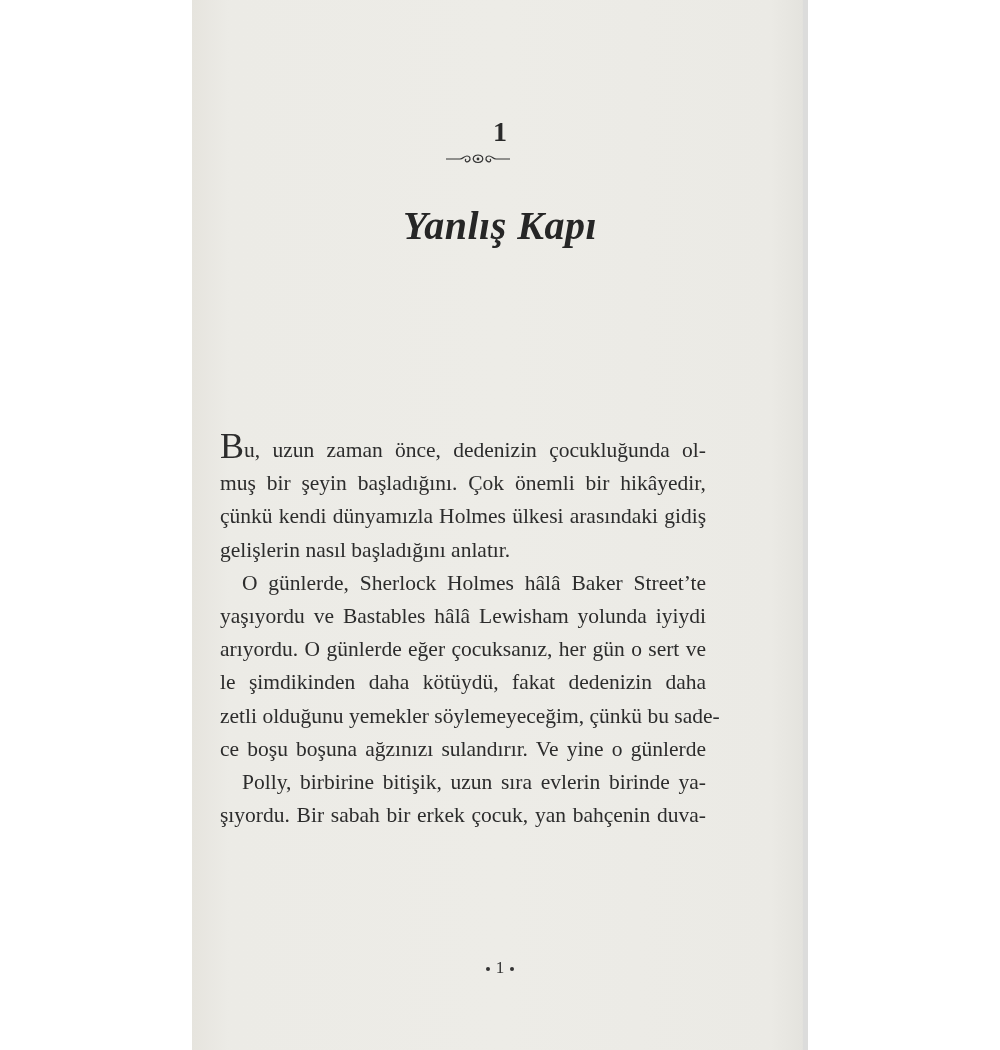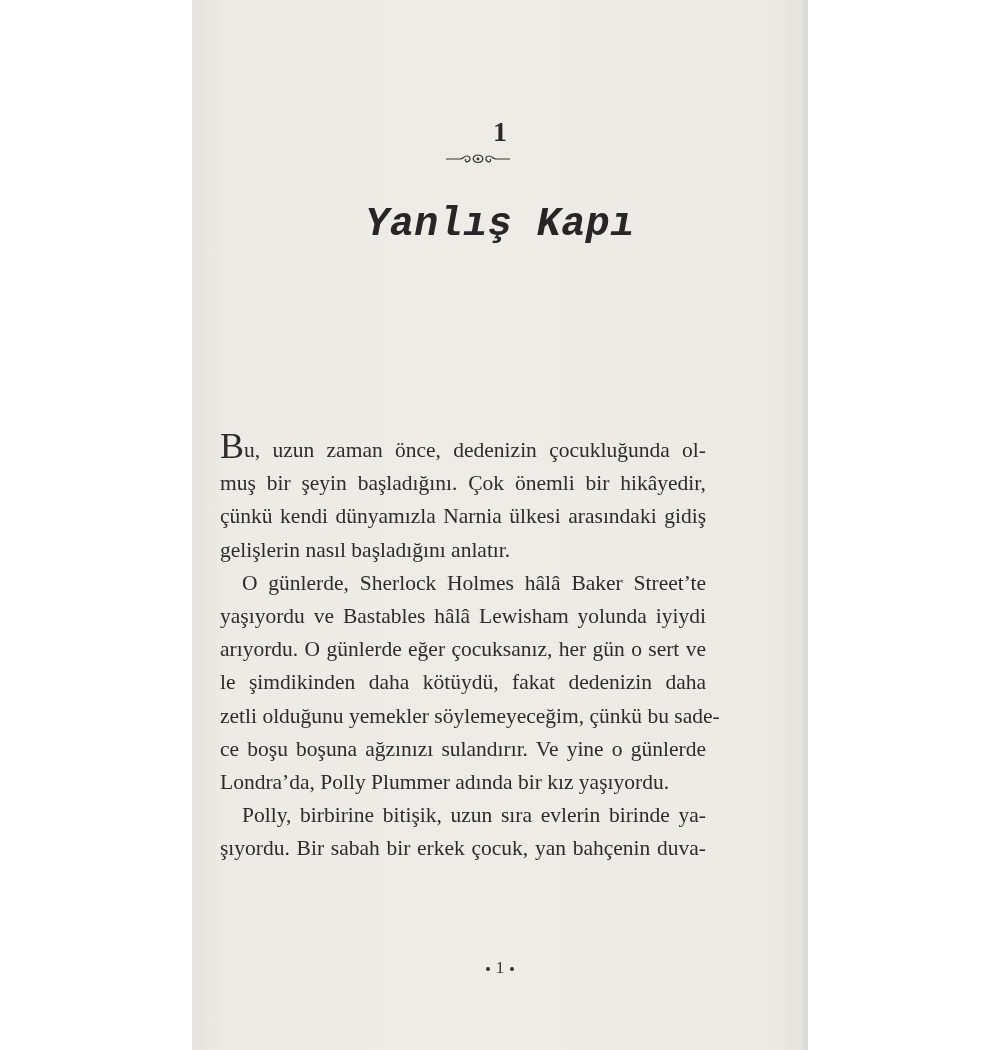--- a/index.html
+++ b/index.html
@@ -46,21 +46,21 @@
       top: 151px;
       width: 64px;
       height: 16px;
     }
     .chapter-title {
       position: absolute;
       left: 0;
       width: 100%;
       top: 202px;
       text-align: center;
-      font-family: Liberation Mono, monospace;
+      font-family: Liberation Serif, serif;
       font-style: italic;
       font-weight: bold;
       font-size: 40px;
       color: #262626;
       letter-spacing: 0.5px;
     }
     .body-text {
       position: absolute;
       left: 28px;
       top: 434px;
@@ -123,29 +123,28 @@
     <path d="M32 4 C28 4, 26 7, 28 10 C30 12, 34 12, 36 10 C38 7, 36 4, 32 4 Z" fill="none" stroke="#333" stroke-width="1.2"></path>
     <path d="M50 8 C47 8, 46 5, 43 5 C40 5, 39 8, 41 10 C43 12, 46 10, 44 8" fill="none" stroke="#333" stroke-width="1.2"></path>
     <circle cx="32" cy="8" r="1.4" fill="#333"></circle>
   </svg>
 
   <div class="chapter-title">Yanlış Kapı</div>
 
   <div class="body-text">
     <span class="line"><span class="dropcap">B</span><span>u, uzun zaman önce, dedenizin çocukluğunda ol-</span></span>
     <span class="line">muş bir şeyin başladığını. Çok önemli bir hikâyedir,</span>
-    <span class="line">çünkü kendi dünyamızla Narnia ülkesi arasındaki gidiş</span>
+    <span class="line">çünkü kendi dünyamızla Holmes ülkesi arasındaki gidiş</span>
     <span class="line last">gelişlerin nasıl başladığını anlatır.</span>
 
     <span class="line indent">O günlerde, Sherlock Holmes hâlâ Baker Street’te</span>
     <span class="line">yaşıyordu ve Bastables hâlâ Lewisham yolunda iyiydi</span>
     <span class="line">arıyordu. O günlerde eğer çocuksanız, her gün o sert ve</span>
     <span class="line">le şimdikinden daha kötüydü, fakat dedenizin daha</span>
     <span class="line">zetli olduğunu yemekler söylemeyeceğim, çünkü bu sade-</span>
     <span class="line">ce boşu boşuna ağzınızı sulandırır. Ve yine o günlerde</span>
-    <span class="line last">Londra’da, Polly Plummer adında bir kız yaşıyordu.</span>
 
     <span class="line indent">Polly, birbirine bitişik, uzun sıra evlerin birinde ya-</span>
     <span class="line">şıyordu. Bir sabah bir erkek çocuk, yan bahçenin duva-</span>
   </div>
 
   <div class="folio"><span class="dot"></span><span>1</span><span class="dot"></span></div>
 </div>
 
 </body></html>

